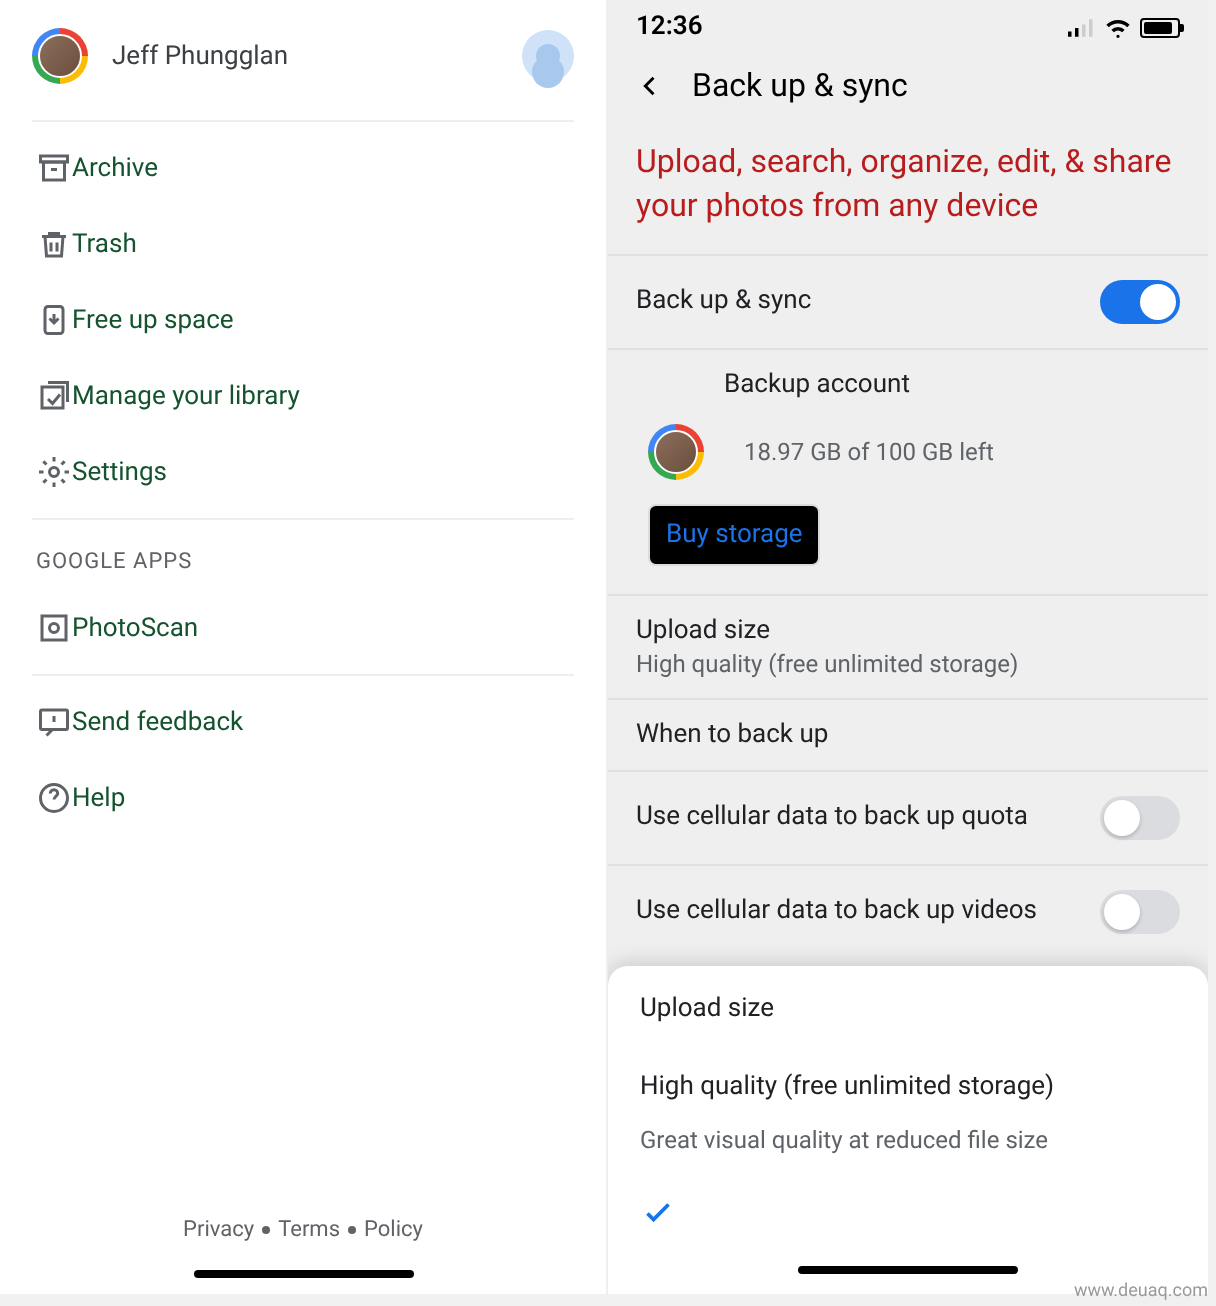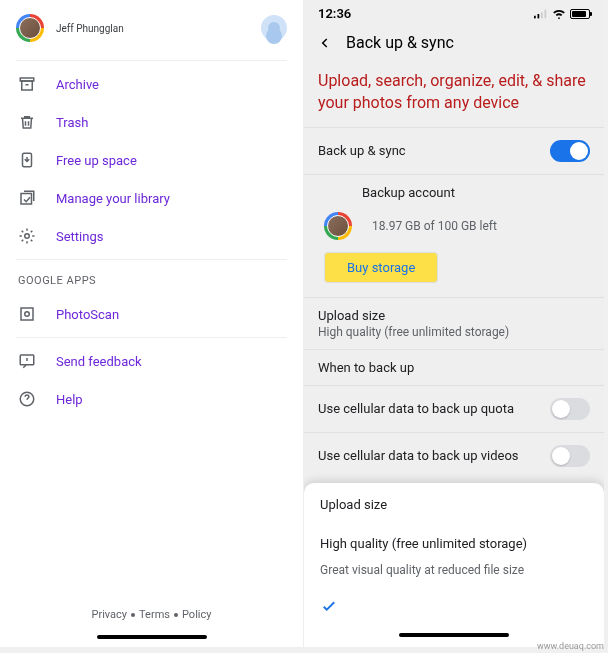--- a/index.html
+++ b/index.html
@@ -41,43 +41,42 @@
     display: flex; align-items: center; justify-content: center;
     flex-shrink: 0;
   }
   .avatar-inner {
     width: 22px; height: 22px; border-radius: 50%;
     background: linear-gradient(135deg,#8b6f5c,#6b4f3c);
     border: 1px solid #fff;
   }
   .profile-name {
     flex: 1;
-    font-size: 10px;
+    font-size: 13px;
     color: #3c4043;
   }
   .blank-avatar {
     width: 26px; height: 26px; border-radius: 50%;
     background: #cfe2f8;
     display:flex;align-items:center;justify-content:center;
   }
   .blank-avatar::after{
     content:""; width:12px;height:12px;border-radius:50%;
     background:#a8c8ee; box-shadow: 0 8px 0 2px #a8c8ee;
   }
   .menu {
     padding: 0 0 0 0;
   }
   .divider { height:1px; background:#eee; margin: 4px 16px; }
   .menu-item {
     display: flex;
     align-items: center;
-    gap: 20px;
     padding: 10px 16px 10px 18px;
     font-size: 13px;
-    color: #6d28d9;
+    color: #14532d;
     cursor: pointer;
   }
   .menu-item .icon { width: 18px; height: 18px; flex-shrink:0; color:#5f6368; }
   .section-label {
     font-size: 11px;
     color: #5f6368;
     letter-spacing: 0.5px;
     padding: 10px 16px 8px 18px;
   }
   .footer-links {
@@ -143,22 +142,22 @@
   .account-block {
     padding: 10px 14px 14px 14px;
     border-top:1px solid #e0e0e0;
   }
   .account-label { font-size:13px; color:#202124; margin-bottom:12px;margin-left:44px;}
   .account-inner { display:flex; align-items:center; gap:20px; padding-left:6px;}
   .storage-text { font-size:12px; color:#5f6368; }
   .buy-btn {
     display:inline-block; margin-top:12px; margin-left:6px;
     border:1px solid #dadce0; border-radius:4px;
-    padding: 7px 22px; font-size:13px; color:#1a73e8;
-    background:#fde047; cursor:pointer;
+    padding: 7px 8px; font-size:13px; color:#1a73e8;
+    background:#000000; cursor:pointer;
   }
   .row2 {
     padding: 10px 14px;
     border-top:1px solid #e0e0e0;
   }
   .row2 .t1{ font-size:13px; color:#202124; }
   .row2 .t2{ font-size:12px; color:#5f6368; margin-top:2px;}
   
   .sheet {
     position:absolute; left:0; right:0; bottom:0;

